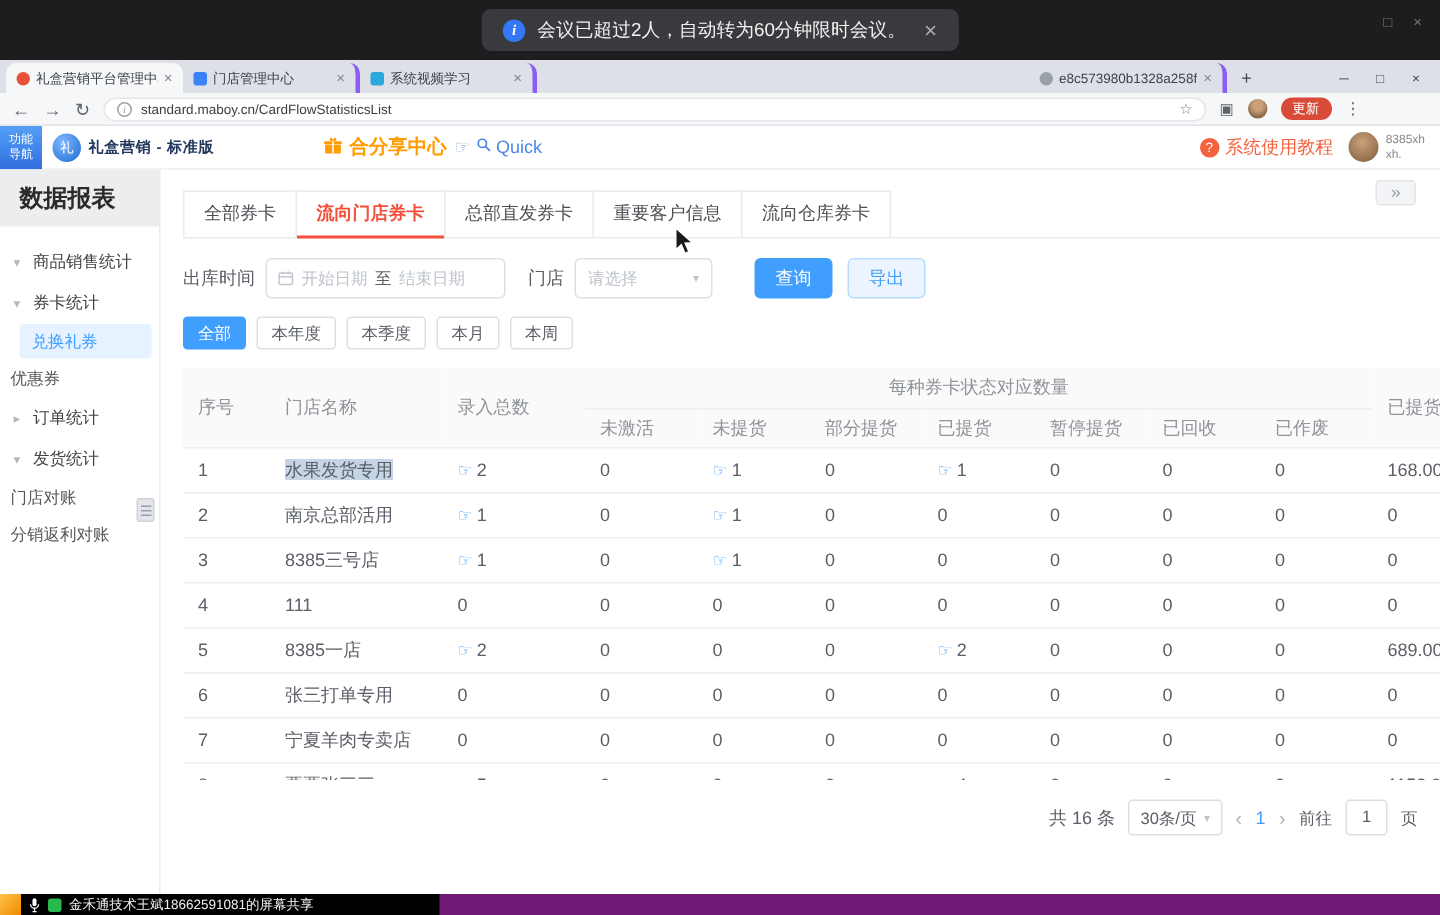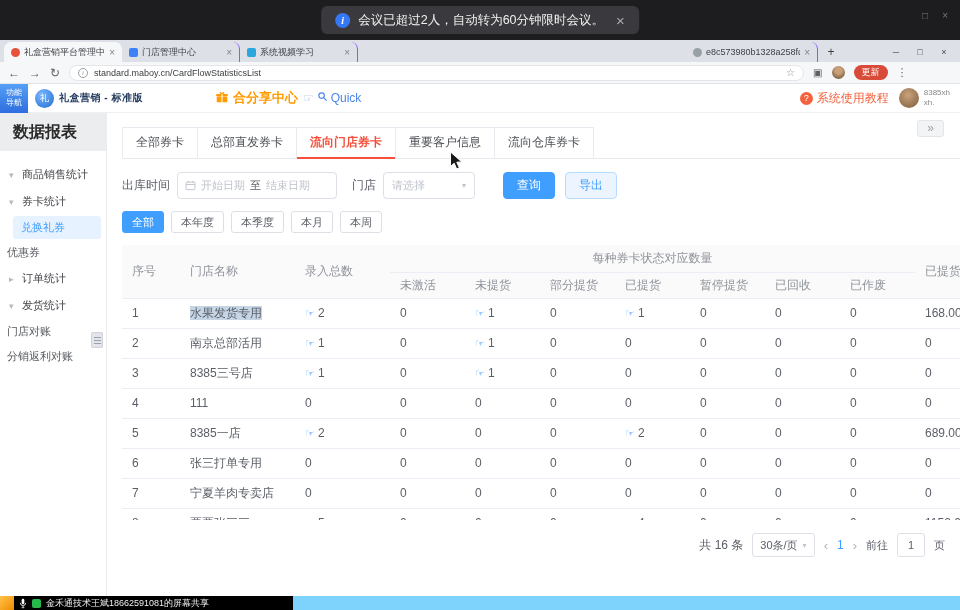--- a/index.html
+++ b/index.html
@@ -12,21 +12,21 @@
   .toast{position:absolute;left:50%;top:6px;transform:translateX(-50%);background:#3a3a3e;border-radius:6px;height:28px;display:flex;align-items:center;gap:8px;padding:0 14px;color:#f0f0f0;font-size:12.5px;white-space:nowrap}
   .info-i{width:15px;height:15px;border-radius:50%;background:#3478f6;color:#fff;font-size:10px;font-style:italic;font-weight:bold;display:flex;align-items:center;justify-content:center;font-family:"Liberation Serif",serif;flex:none}
   .toast-close{color:#aaa;font-size:15px;margin-left:4px}
   .meeting-ctl{position:absolute;right:12px;top:10px;display:flex;gap:14px;color:#777;font-size:10px}
 
   
   .tabstrip{height:22px;background:#dde0e6;display:flex;align-items:flex-end;padding:0 4px;position:relative}
   .btabs{display:flex;flex:1;align-items:flex-end;height:100%}
   .btab{height:20px;display:flex;align-items:center;gap:4px;padding:0 7px;font-size:9px;color:#3f4348;width:118px;border-radius:7px 7px 0 0;flex:none}
   .btab.active{background:#f6f7f8}
-  .btab:not(.active){border-right:1px solid #8b5cf6}
+  .btab:not(.active){border-right:3px solid #8b5cf6}
   .btab-title{flex:1;white-space:nowrap;overflow:hidden}
   .tclose{color:#82868c;font-size:10px}
   .favicon{width:9px;height:9px;border-radius:2px;flex:none}
   .fav0{background:#e8503a;border-radius:50%}
   .fav1{background:#3b82f6}
   .fav2{background:#2aa7dd}
   .fav3{background:#98a0a8;border-radius:50%}
   .tab-right{margin-left:auto;width:132px}
   .newtab{width:18px;text-align:center;font-size:12px;color:#444;margin:0 2px 3px 4px}
   .winctl{display:flex;margin-left:42px}
@@ -107,21 +107,21 @@
   .sel{background:#c6d5e6}
 
   .pagination{display:flex;align-items:center;justify-content:flex-end;gap:9px;margin:13px 15px 0 0;font-size:12px;color:#5a5e66}
   .psize{height:24px;border:1px solid #dcdfe6;border-radius:3px;display:flex;align-items:center;gap:5px;padding:0 7px;font-size:11px}
   .parrow{color:#aeb2b8;font-size:13px}
   .pcur{color:var(--blue,#409eff)}
   .pgoto{font-size:11px}
   .pinput{width:28px;height:24px;border:1px solid #dcdfe6;border-radius:3px;text-align:center;line-height:22px;font-size:11px}
 
   
-  .taskbar{height:14px;background:#7dd3fc;display:flex;align-items:flex-start}
+  .taskbar{height:14px;background:#701a75;display:flex;align-items:flex-start}
   .share-zone{width:293px;background:#000;display:flex;align-items:center;gap:5px;padding-right:6px}
   .task-icon{width:14px;height:14px;background:linear-gradient(135deg,#ffc24a,#f08c00);flex:none}
   .mic{display:flex;align-items:center}
   .green-badge{width:9px;height:9px;border-radius:2px;background:#28b94c;flex:none}
   .share-text{color:#f0f0f0;font-size:9px;white-space:nowrap}
 
   .cursor{position:absolute;left:449px;top:151px;z-index:50}
 </style>
 </head>
 <body>
@@ -252,22 +252,22 @@
         <i></i>
         <i></i>
         <i></i>
       </div>
   </aside>
 
   <section class="main">
     <div class="expand-btn">»</div>
     <div id="main-tabs" class="main-tabs">
         <div class="mtab">全部券卡</div>
+        <div class="mtab active">流向门店券卡</div>
         <div class="mtab">总部直发券卡</div>
-        <div class="mtab active">流向门店券卡</div>
         <div class="mtab">重要客户信息</div>
         <div class="mtab">流向仓库券卡</div>
       </div>
 
     <div class="filters">
       <span class="flabel">出库时间</span>
       <div class="range-input">
         <span class="cal">
             <svg width="11" height="11" viewBox="0 0 16 16">
               <rect x="1.5" y="3" width="13" height="11" rx="1.5" fill="none" stroke="#c0c4cc" stroke-width="1.4"></rect>

